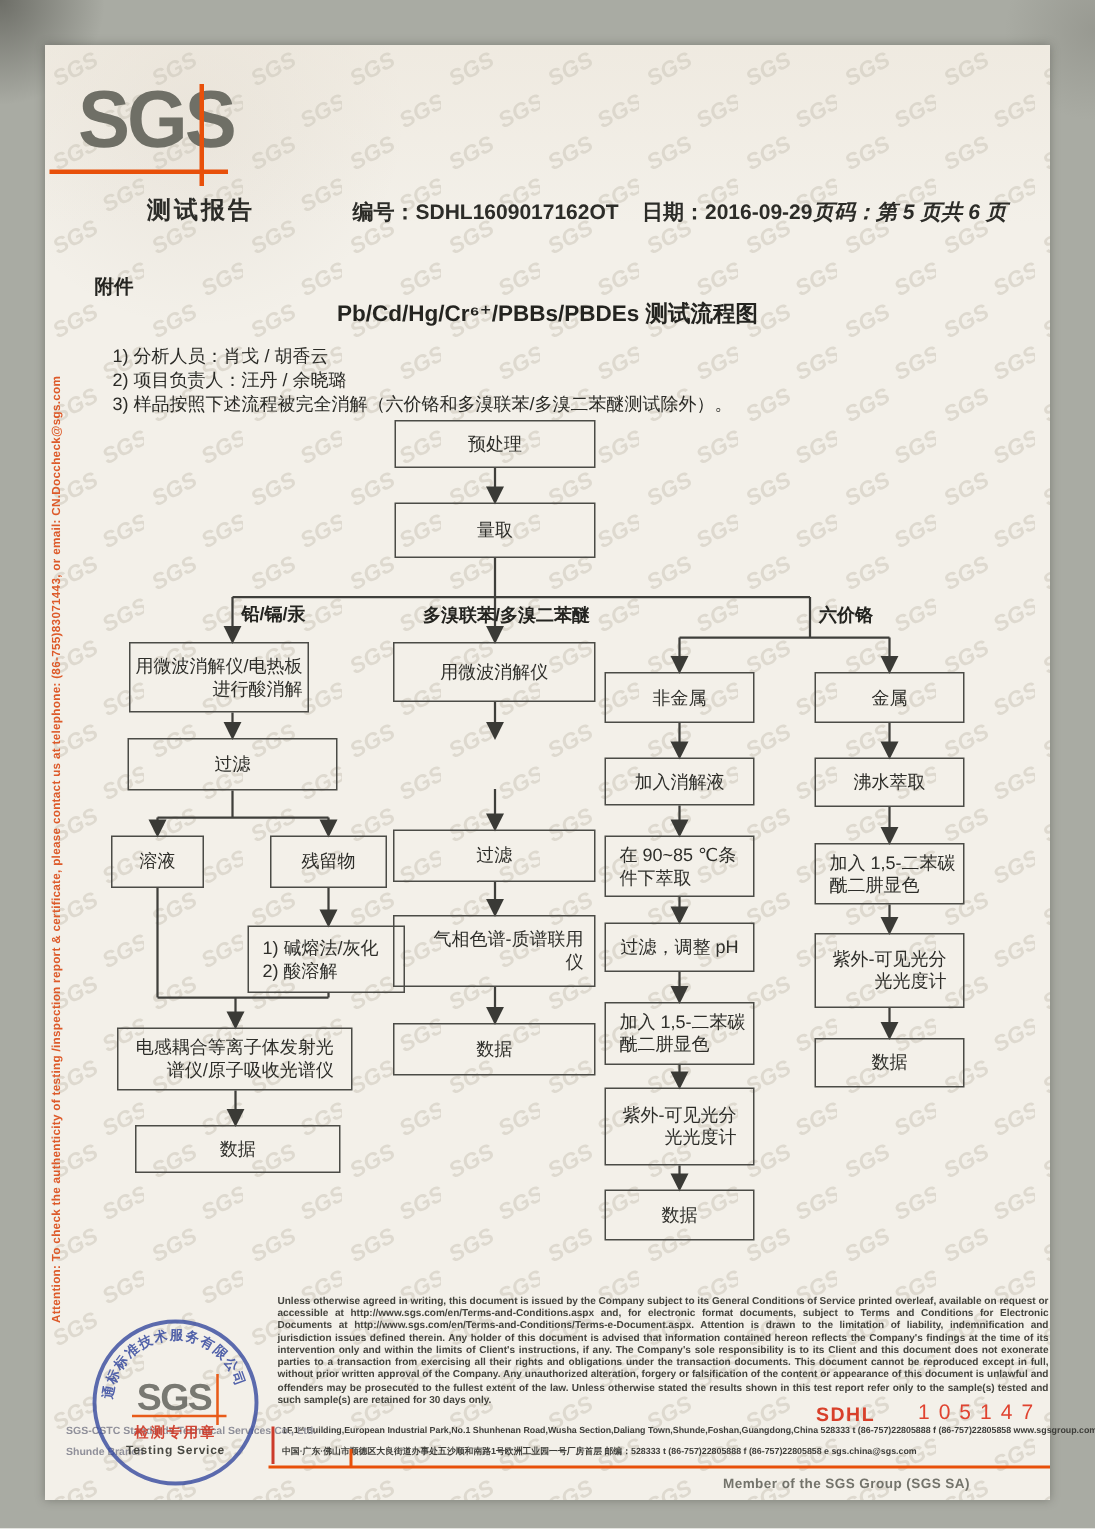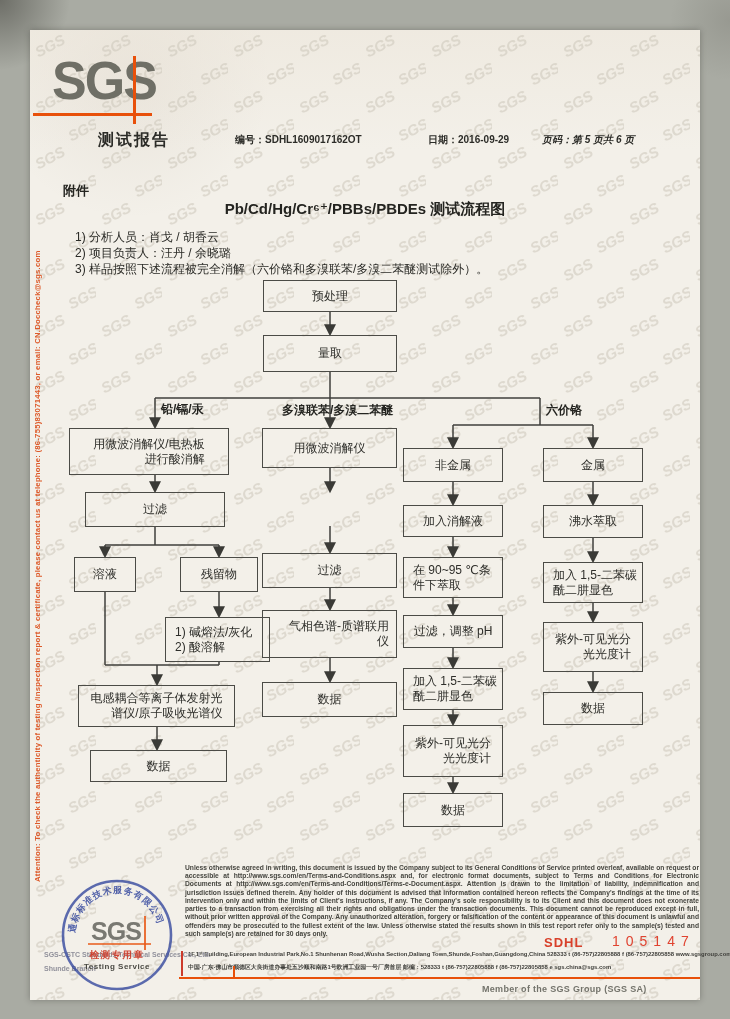--- a/index.html
+++ b/index.html
@@ -10,21 +10,21 @@
   .paper{position:absolute;left:30px;top:30px;width:670px;height:970px;background:#f3f0e9;
          background-image:linear-gradient(180deg, rgba(235,228,216,.5), rgba(255,255,255,0) 120px),
                           radial-gradient(circle at 15% 5%, rgba(150,130,105,.10), rgba(0,0,0,0) 140px);
          box-shadow:0 0 6px rgba(40,40,35,.35);}
   .wm-svg{position:absolute;left:0;top:0;pointer-events:none;}
   
   .logo-text{position:absolute;left:22px;top:20px;font-size:52px;font-weight:bold;color:#6f6f66;letter-spacing:-2px;transform:scaleY(1.04);}
   .logo-hline{position:absolute;left:3px;top:83px;width:119px;height:2.6px;background:#e8500a;}
   .logo-vline{position:absolute;left:103px;top:26px;width:2.6px;height:68px;background:#e8500a;}
   .report-title{position:absolute;left:68px;top:100px;font-size:16px;font-weight:bold;color:#2c2c28;letter-spacing:2px;}
-  .hdr{position:absolute;top:103px;font-size:10px;font-weight:bold;color:#2c2c28;white-space:nowrap;}
+  .hdr{position:absolute;top:103px;font-size:14px;font-weight:bold;color:#2c2c28;white-space:nowrap;}
   .hdr-no{left:205px;} .hdr-date{left:398px;} .hdr-page{left:512px;font-style:italic;}
   
   .attach-label{position:absolute;left:33px;top:152px;font-size:13px;font-weight:bold;color:#242420;}
   .flow-title{position:absolute;left:0;top:170px;width:670px;text-align:center;font-size:15px;font-weight:bold;color:#242420;}
   .note{position:absolute;left:45px;font-size:12px;color:#2b2b27;white-space:nowrap;}
   .note1{top:199px;} .note2{top:215px;} .note3{top:231px;}
   
   .fbox{position:absolute;border:1.5px solid #4b4b46;display:flex;align-items:center;justify-content:center;
         text-align:right;font-size:12px;color:#2e2e2a;line-height:1.25;white-space:pre-line;box-sizing:border-box;}
   .fbox.la{justify-content:flex-start;text-align:left;padding-left:9px;}
@@ -122,40 +122,40 @@
       </g>
     </svg>
 
     <div class="blabel" style="left:131px;top:371px;">铅/镉/汞</div>
     <div class="blabel" style="left:252px;top:372px;">多溴联苯/多溴二苯醚</div>
     <div class="blabel" style="left:516px;top:372px;">六价铬</div>
 
     <div class="fbox" style="left:233px;top:250px;width:134px;height:32px;">预处理</div>
     <div class="fbox" style="left:233px;top:305px;width:134px;height:37px;">量取</div>
 
-    <div class="fbox" style="left:39px;top:398px;width:160px;height:47px;">用微波消解仪/电热板
+    <div class="fbox" style="left:56px;top:398px;width:120px;height:47px;">用微波消解仪/电热板
 进行酸消解</div>
     <div class="fbox" style="left:55px;top:462px;width:140px;height:35px;">过滤</div>
     <div class="fbox" style="left:44px;top:527px;width:62px;height:35px;">溶液</div>
     <div class="fbox" style="left:150px;top:527px;width:78px;height:35px;">残留物</div>
     <div class="fbox la" style="left:135px;top:587px;width:105px;height:45px;">1) 碱熔法/灰化
 2) 酸溶解</div>
     <div class="fbox" style="left:48px;top:655px;width:157px;height:42px;">电感耦合等离子体发射光
 谱仪/原子吸收光谱仪</div>
     <div class="fbox" style="left:60px;top:720px;width:137px;height:32px;">数据</div>
 
     <div class="fbox" style="left:232px;top:398px;width:135px;height:40px;">用微波消解仪</div>
     <div class="fbox" style="left:232px;top:523px;width:135px;height:35px;">过滤</div>
     <div class="fbox" style="left:232px;top:580px;width:135px;height:48px;padding-left:19px;">气相色谱-质谱联用
 仪</div>
     <div class="fbox" style="left:232px;top:652px;width:135px;height:35px;">数据</div>
 
     <div class="fbox" style="left:373px;top:418px;width:100px;height:34px;">非金属</div>
     <div class="fbox" style="left:373px;top:475px;width:100px;height:32px;">加入消解液</div>
-    <div class="fbox la" style="left:373px;top:527px;width:100px;height:41px;">在 90~95 ℃条
+    <div class="fbox la" style="left:373px;top:527px;width:100px;height:41px;">在 90~85 ℃条
 件下萃取</div>
     <div class="fbox" style="left:373px;top:585px;width:100px;height:33px;">过滤，调整 pH</div>
     <div class="fbox la" style="left:373px;top:638px;width:100px;height:42px;">加入 1,5-二苯碳
 酰二肼显色</div>
     <div class="fbox" style="left:373px;top:695px;width:100px;height:52px;">紫外-可见光分
 光光度计</div>
     <div class="fbox" style="left:373px;top:763px;width:100px;height:34px;">数据</div>
 
     <div class="fbox" style="left:513px;top:475px;width:100px;height:33px;">沸水萃取</div>
     <div class="fbox" style="left:513px;top:418px;width:100px;height:34px;">金属</div>

